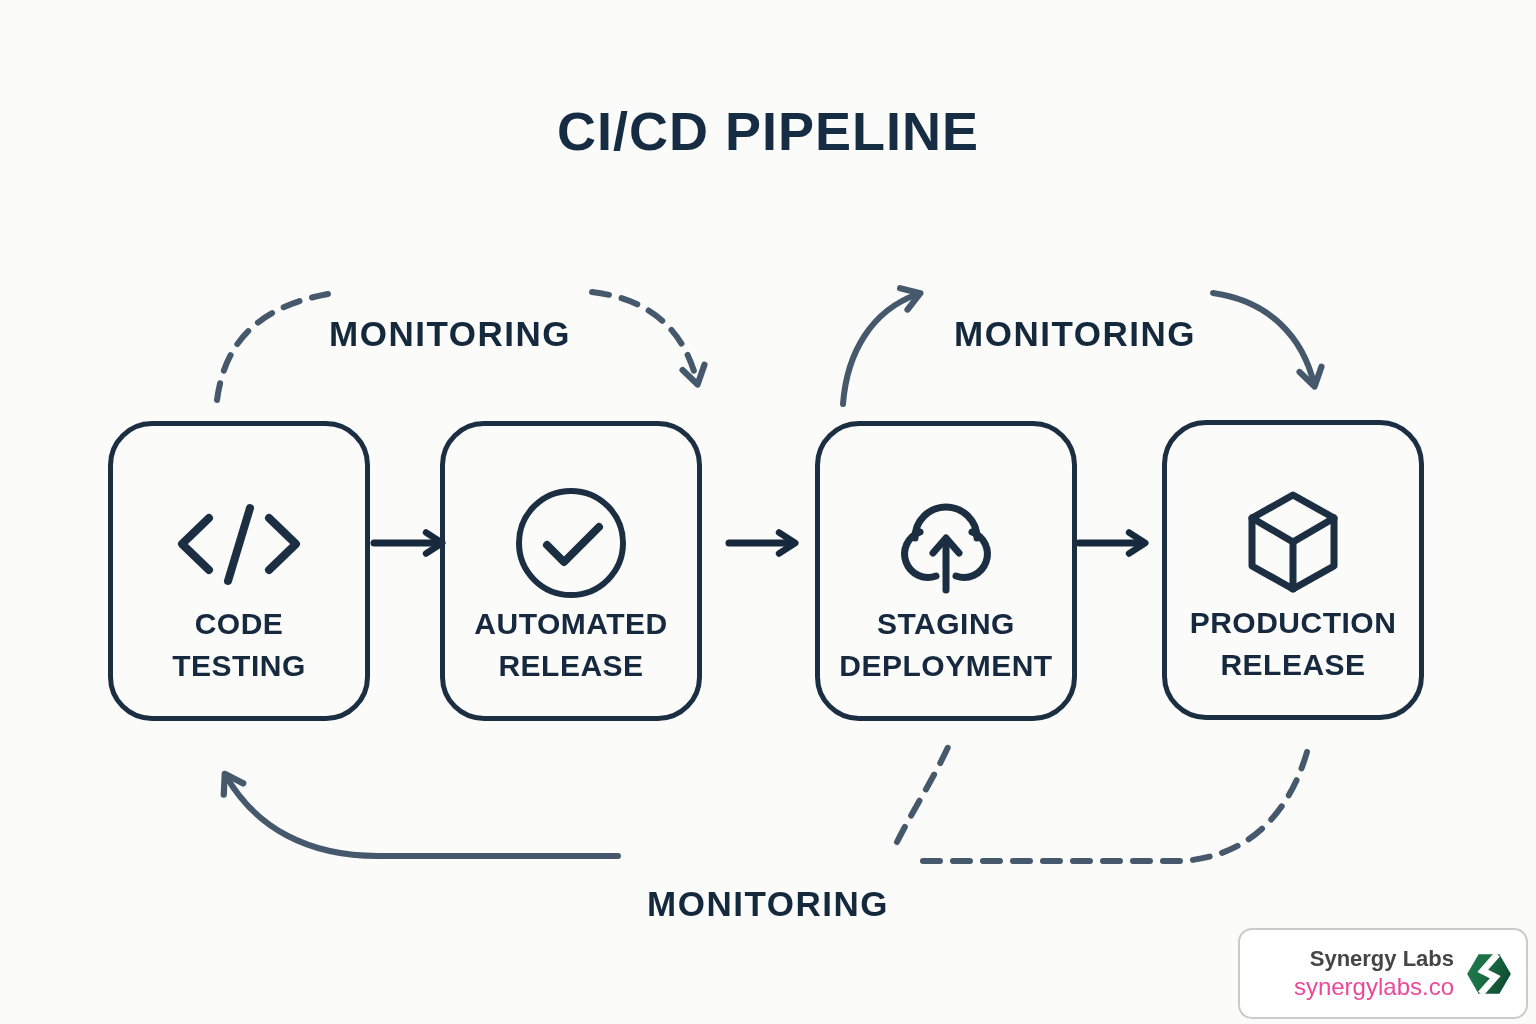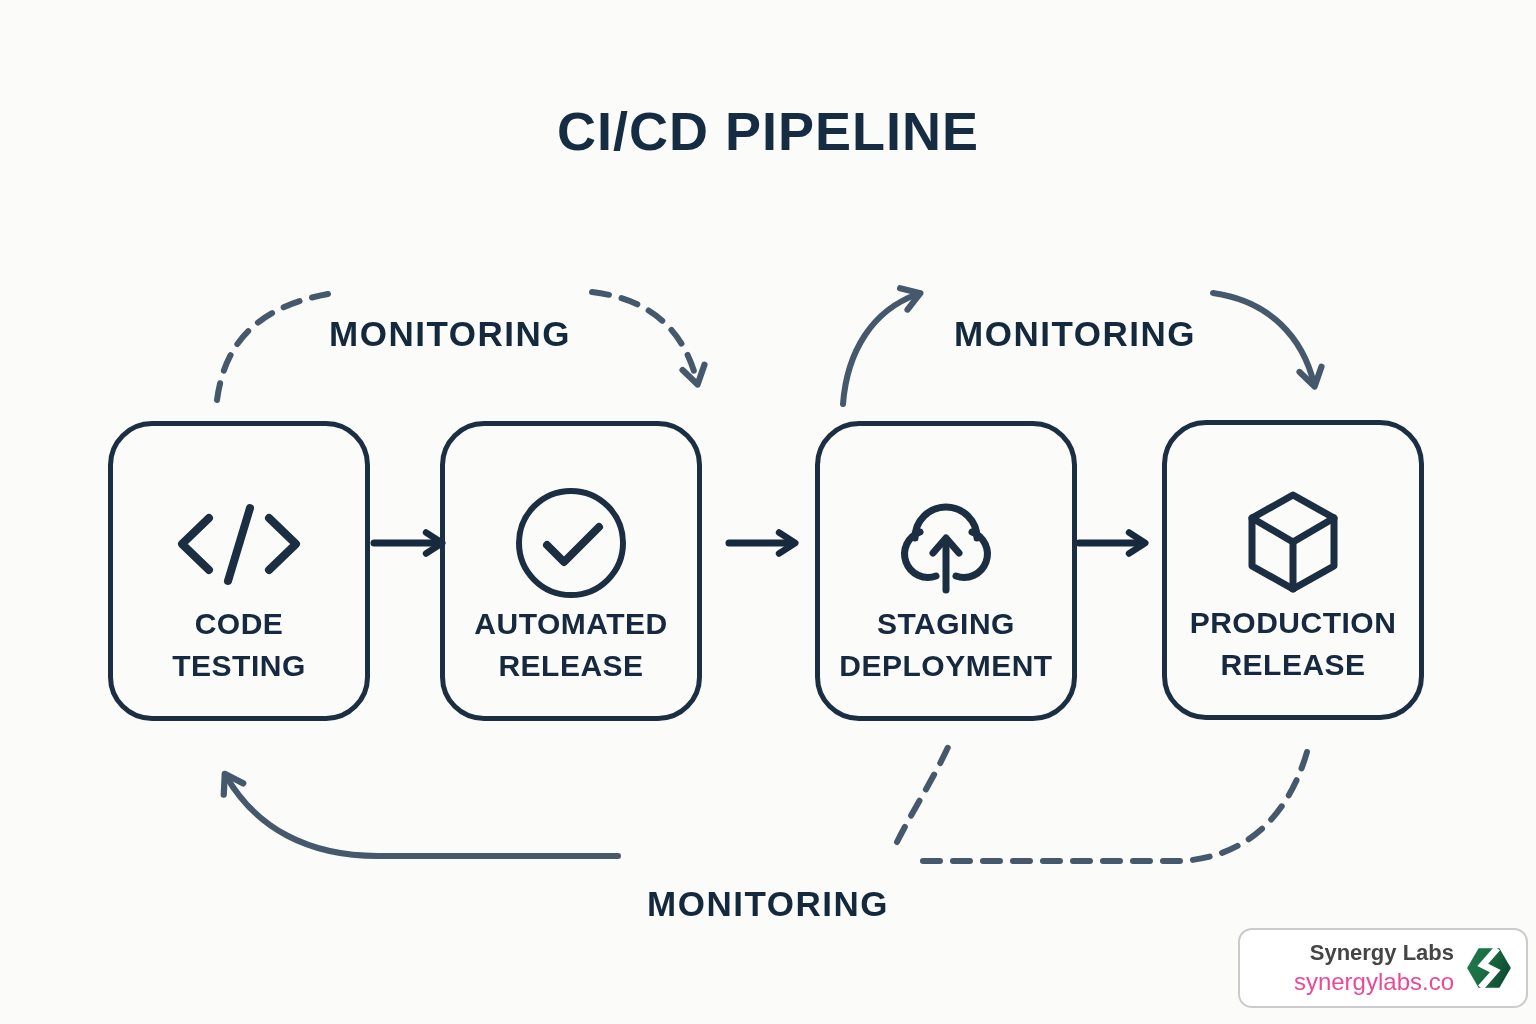--- a/index.html
+++ b/index.html
@@ -33,21 +33,21 @@
   .stage-icon{
     position:absolute;left:0;right:0;top:42px;height:150px;
     display:flex;align-items:center;justify-content:center;
   }
   .stage-label{
     position:absolute;left:0;right:0;bottom:28px;text-align:center;
     font-size:30px;font-weight:bold;letter-spacing:.5px;line-height:1.42;color:#16293e;
   }
   .stage-label span{display:block;}
   .brand-card{
-    position:absolute;left:1238px;top:928px;width:290px;height:80px;box-sizing:border-box;
+    position:absolute;left:1238px;top:928px;width:290px;height:91px;box-sizing:border-box;
     background:#ffffff;border:2px solid #cbcbcb;border-radius:14px;
     display:flex;align-items:center;justify-content:flex-end;gap:10px;padding-right:12px;
   }
   .brand-text{text-align:right;line-height:1.25;}
   .brand-name{font-size:22px;font-weight:bold;color:#454545;}
   .brand-url{font-size:24px;color:#ec4899;}
   .brand-logo{width:50px;height:50px;flex:0 0 auto;}
 </style>
 </head>
 <body>

